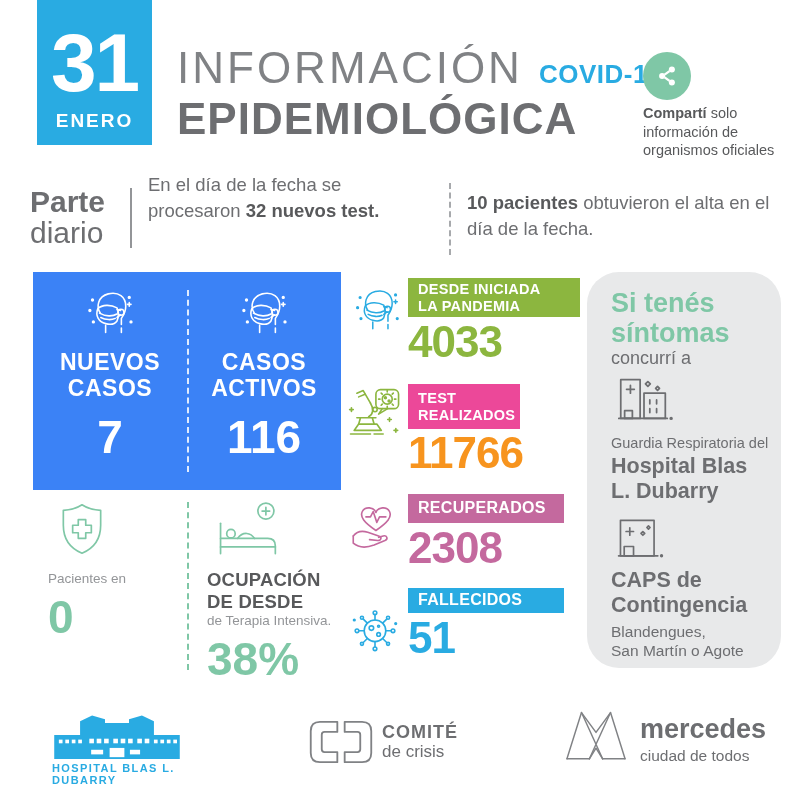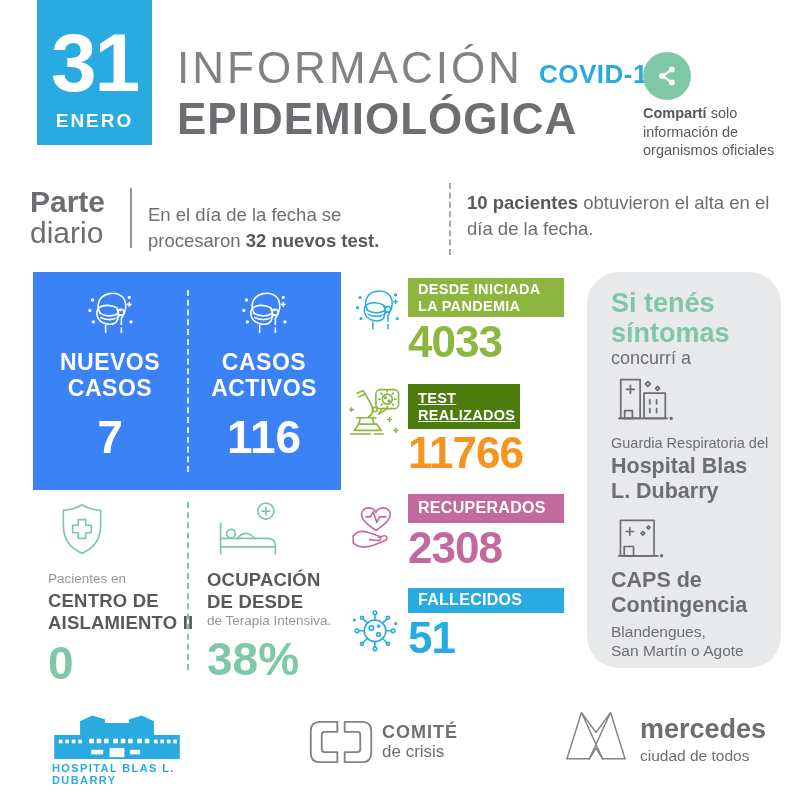--- a/index.html
+++ b/index.html
@@ -19,38 +19,38 @@
   .share-circle{left:643px;top:52px;width:48px;height:48px;border-radius:50%;background:#7fc7a6;
                 display:flex;align-items:center;justify-content:center;}
   .share-text{left:643px;top:104px;width:150px;font-size:14.5px;line-height:1.28;color:#58595b;}
   .share-text b{color:#58595b;}
 
   
   .parte{left:30px;top:186px;line-height:1.04;}
   .parte-b{font-size:30px;font-weight:bold;color:#6d6e71;}
   .parte-r{font-size:30px;color:#6d6e71;}
   .vline{left:130px;top:188px;width:2px;height:60px;background:#939598;}
-  .daily-left{left:148px;top:202px;width:290px;font-size:18.5px;line-height:1.38;color:#6d6e71;}
+  .daily-left{left:148px;top:172px;width:290px;font-size:18.5px;line-height:1.38;color:#6d6e71;}
   .daily-left b,.daily-right b{color:#58595b;}
   .dash-v-gray{left:449px;top:183px;height:72px;border-left:2px dashed #a7a9ac;}
   .daily-right{left:467px;top:190px;width:310px;font-size:18.5px;line-height:1.38;color:#6d6e71;}
 
   
   .green-box{left:33px;top:272px;width:308px;height:218px;background:#3b82f6;color:#fff;display:flex;}
   .green-half{width:50%;text-align:center;padding-top:14px;box-sizing:border-box;}
   .green-divider{left:50%;top:18px;bottom:18px;border-left:2px dashed rgba(255,255,255,.85);}
   .case-label{font-size:23px;font-weight:bold;line-height:1.12;letter-spacing:0.5px;margin-top:8px;}
   .case-value{font-size:46px;font-weight:bold;line-height:1;margin-top:12px;}
 
   
   .bar{position:absolute;left:408px;display:flex;align-items:center;padding-left:10px;box-sizing:border-box;
        color:#fff;font-weight:bold;font-size:14.5px;line-height:1.15;letter-spacing:0.3px;}
   .num{position:absolute;left:408px;font-size:44px;font-weight:bold;line-height:1;letter-spacing:-1px;}
   .bg-olive{background:#8cb63f;} .fg-olive{color:#8cb63f;}
-  .bg-orange{background:#4d7c0f;text-decoration:underline;} .fg-orange{color:#f7941e;}
+  .bg-orange{background:#ec4899;} .fg-orange{color:#f7941e;}
   .bg-pink{background:#c4699e;} .fg-pink{color:#c4699e;}
   .bg-cyan{background:#29abe2;} .fg-cyan{color:#29abe2;}
 
   
   .panel{left:587px;top:272px;width:194px;height:396px;background:#e8e9ea;border-radius:32px;}
   .panel .inner{position:absolute;left:24px;right:12px;}
   .panel-title{top:16px;font-size:27px;font-weight:bold;color:#7fc7a6;line-height:1.12;}
   .panel-sub{top:76px;font-size:18px;color:#6d6e71;}
   .panel-small{font-size:14.5px;color:#6d6e71;line-height:1.25;}
   .panel-bold{font-size:21.5px;font-weight:bold;color:#6d6e71;line-height:1.18;}
@@ -164,21 +164,21 @@
     <path d="M18 26 C15 34 19 41 27 43 C33 44.5 38 43 40 40 C42 35 42 29 40 25 C33 21 23 21 18 26 Z"></path>
     <path d="M20 31 C27 35 35 35 40 32 M21.5 36 C27 39 34 39 38 37"></path>
     <path d="M40 27 L44 28 M40 36 L44 33"></path>
     <circle cx="12" cy="16" r="1"></circle>
       <circle cx="9" cy="28" r="1"></circle>
       <circle cx="13" cy="41" r="1"></circle>
     <circle cx="54" cy="13" r="1"></circle>
       <circle cx="56" cy="41" r="1"></circle>
     <path d="M52 21 h4 M54 19 v4"></path>
   </svg>
-  <div class="abs bar bg-olive pre" style="top:278px;width:156px;height:39px;">DESDE INICIADA
+  <div class="abs bar bg-olive pre" style="top:278px;width:172px;height:39px;">DESDE INICIADA
 LA PANDEMIA</div>
   <div class="abs num fg-olive" style="top:320px;">4033</div>
 
   <svg class="abs stroke" style="left:346px;top:385px;color:#8cb63f;stroke-width:1.8;" width="58" height="60" viewBox="0 0 64 64">
     <rect x="33" y="4" width="25" height="21" rx="5"></rect>
     <path d="M40 25 L36 31 L46 25"></path>
     <circle cx="45.5" cy="14.5" r="5.5"></circle>
     <path d="M45.5 6.5 v-1.5 M45.5 22.5 v1.5 M37.5 14.5 h-1.5 M53.5 14.5 h1.5 M40 9 l-1.2-1.2 M51 20 l1.2 1.2 M40 20 l-1.2 1.2 M51 9 l1.2-1.2"></path>
     <circle cx="43.5" cy="13" r="1"></circle>
       <circle cx="47.5" cy="16.5" r="1"></circle>
@@ -253,22 +253,20 @@
     <div class="inner panel-bold pre" style="top:296px;">CAPS de
 Contingencia</div>
   </div>
 
   <div class="abs" style="left:48px;top:500px;width:150px;">
     <svg class="stroke" style="color:#7fc7a6;stroke-width:1.8;margin-left:6px;" width="56" height="58" viewBox="0 0 60 62">
       <path d="M30 5 C36 9 44 11 50 11 V27 C50 43 42 52 30 57 C18 52 10 43 10 27 V11 C16 11 24 9 30 5 Z"></path>
       <path d="M26 21 H34 V27 H40 V35 H34 V41 H26 V35 H20 V27 H26 Z"></path>
     </svg>
     <div class="sec-small" style="margin-top:13px;">Pacientes en</div>
-    <div class="sec-label pre" style="margin-top:2px;">CENTRO DE
-AISLAMIENTO II</div>
     <div class="sec-value">0</div>
   </div>
   <div class="abs dash-v-mint"></div>
   <div class="abs" style="left:207px;top:500px;width:160px;">
     <svg class="stroke" style="color:#7fc7a6;stroke-width:1.8;margin-left:6px;" width="68" height="58" viewBox="0 0 72 60">
       <circle cx="56" cy="11" r="8.5"></circle>
       <path d="M56 7 V15 M52 11 H60"></path>
       <path d="M8 24 V56"></path>
       <circle cx="19" cy="35" r="4.5"></circle>
       <path d="M26 40 C32 32 40 34 44 40"></path>

